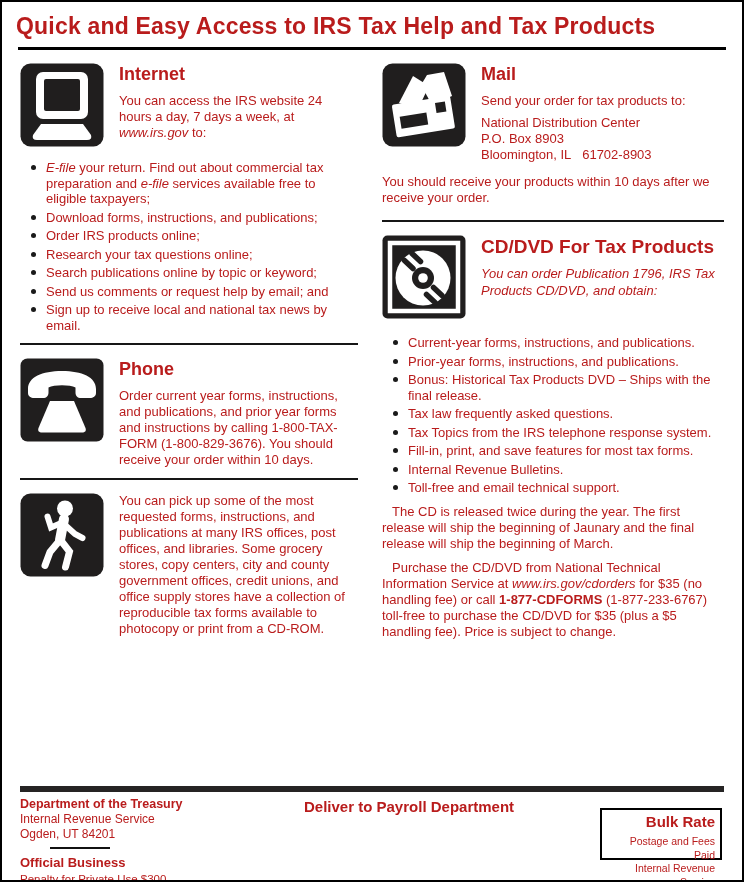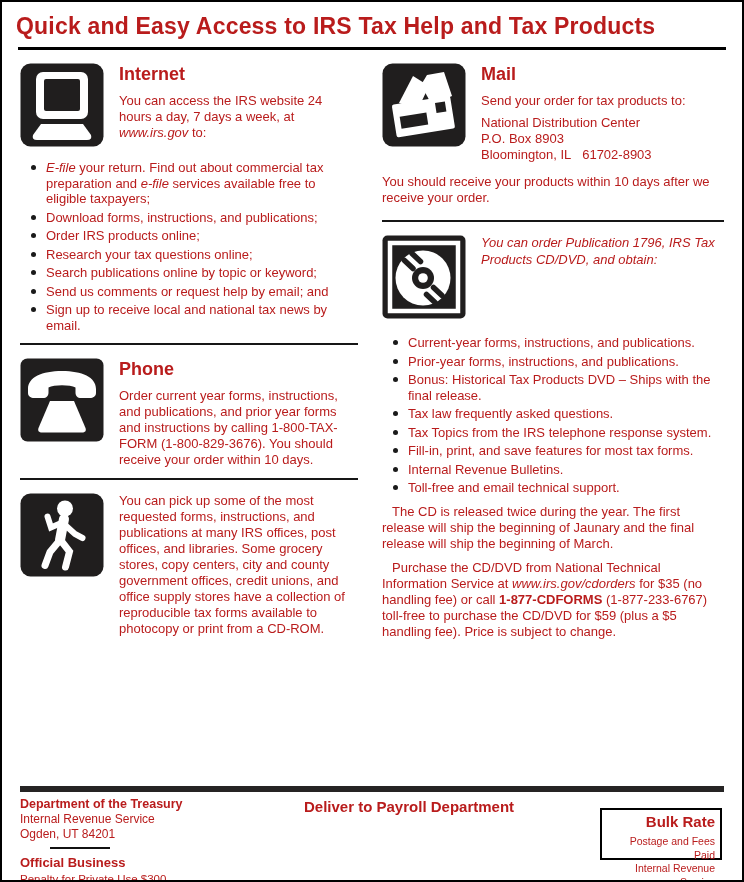--- a/index.html
+++ b/index.html
@@ -158,37 +158,38 @@
               <path d="M22.5 25.5 L31 33.5"></path>
               <path d="M30 18.5 L38.5 26.5"></path>
               <path d="M51.5 52.5 L60 60.5"></path>
               <path d="M44.5 59.5 L53 67.5"></path>
             </g>
             <circle cx="41" cy="43" r="11" fill="#201e1e"></circle>
             <circle cx="41" cy="43" r="4.8" fill="#fff"></circle>
           </svg>
         </div>
         <div class="txt">
+          <div class="sec-heading cd-heading">CD/DVD For Tax Products</div>
           <div class="cd-intro">You can order Publication 1796, IRS Tax Products CD/DVD, and obtain:</div>
         </div>
       </div>
 
       <ul class="bullets" style="margin-top:16px;">
           <li>Current-year forms, instructions, and publications.</li>
           <li>Prior-year forms, instructions, and publications.</li>
           <li>Bonus: Historical Tax Products DVD – Ships with the final release.</li>
           <li>Tax law frequently asked questions.</li>
           <li>Tax Topics from the IRS telephone response system.</li>
           <li>Fill-in, print, and save features for most tax forms.</li>
           <li>Internal Revenue Bulletins.</li>
           <li>Toll-free and email technical support.</li>
         </ul>
 
       <div class="para">The CD is released twice during the year. The first release will ship the beginning of Jaunary and the final release will ship the beginning of March.</div>
-      <div class="para"><span>Purchase the CD/DVD from National Technical Information Service at </span><i>www.irs.gov/cdorders</i><span> for $35 (no handling fee) or call </span><b>1-877-CDFORMS</b><span> (1-877-233-6767) toll-free to purchase the CD/DVD for $59 (plus a $5 handling fee). Price is subject to change.</span></div>
+      <div class="para"><span>Purchase the CD/DVD from National Technical Information Service at </span><i>www.irs.gov/cdorders</i><span> for $35 (no handling fee) or call </span><b>1-877-CDFORMS</b><span> (1-877-233-6767) toll-free to purchase the CD/DVD for $35 (plus a $5 handling fee). Price is subject to change.</span></div>
     </div>
   </div>
 
   <div class="footer">
     <div class="footer-bar"></div>
     <div class="footer-body">
       <div class="ret">
         <div class="b1">Department of the Treasury</div>
         <div>Internal Revenue Service</div>
         <div>Ogden, UT 84201</div>

